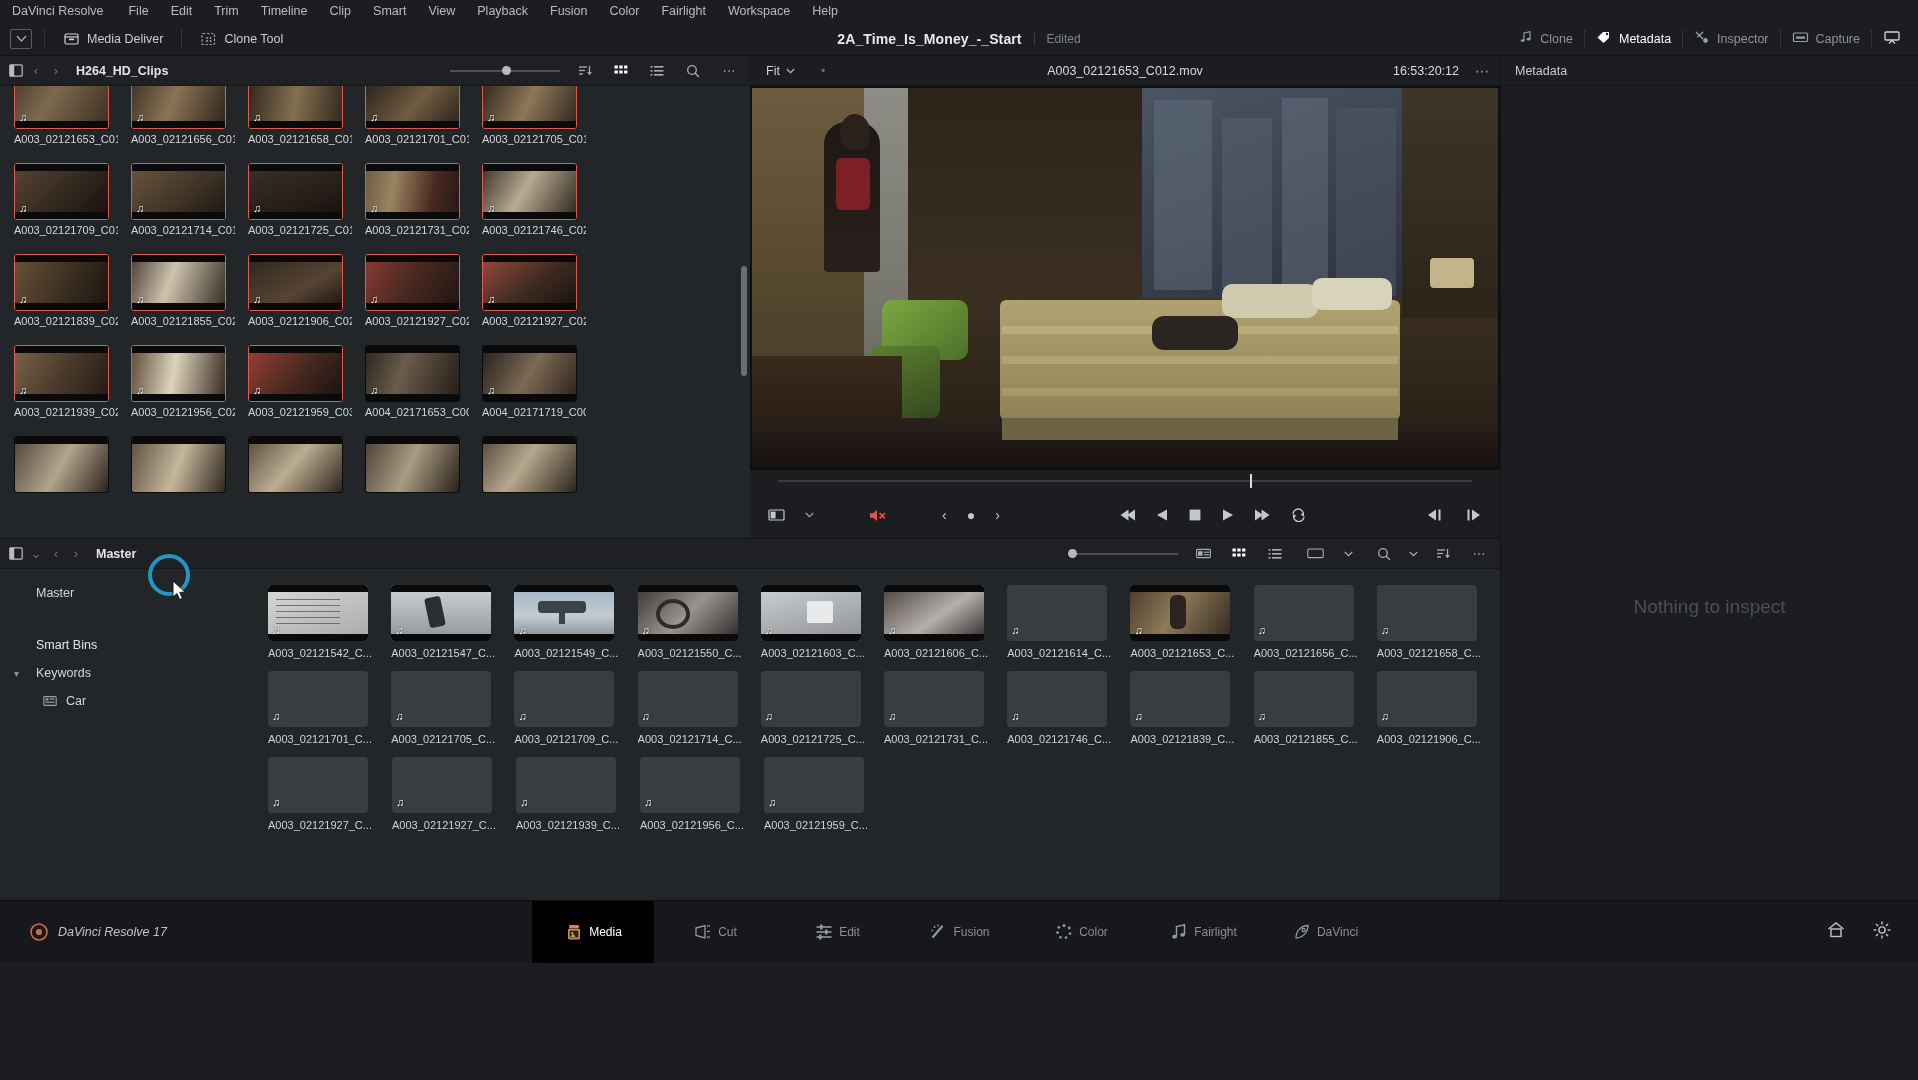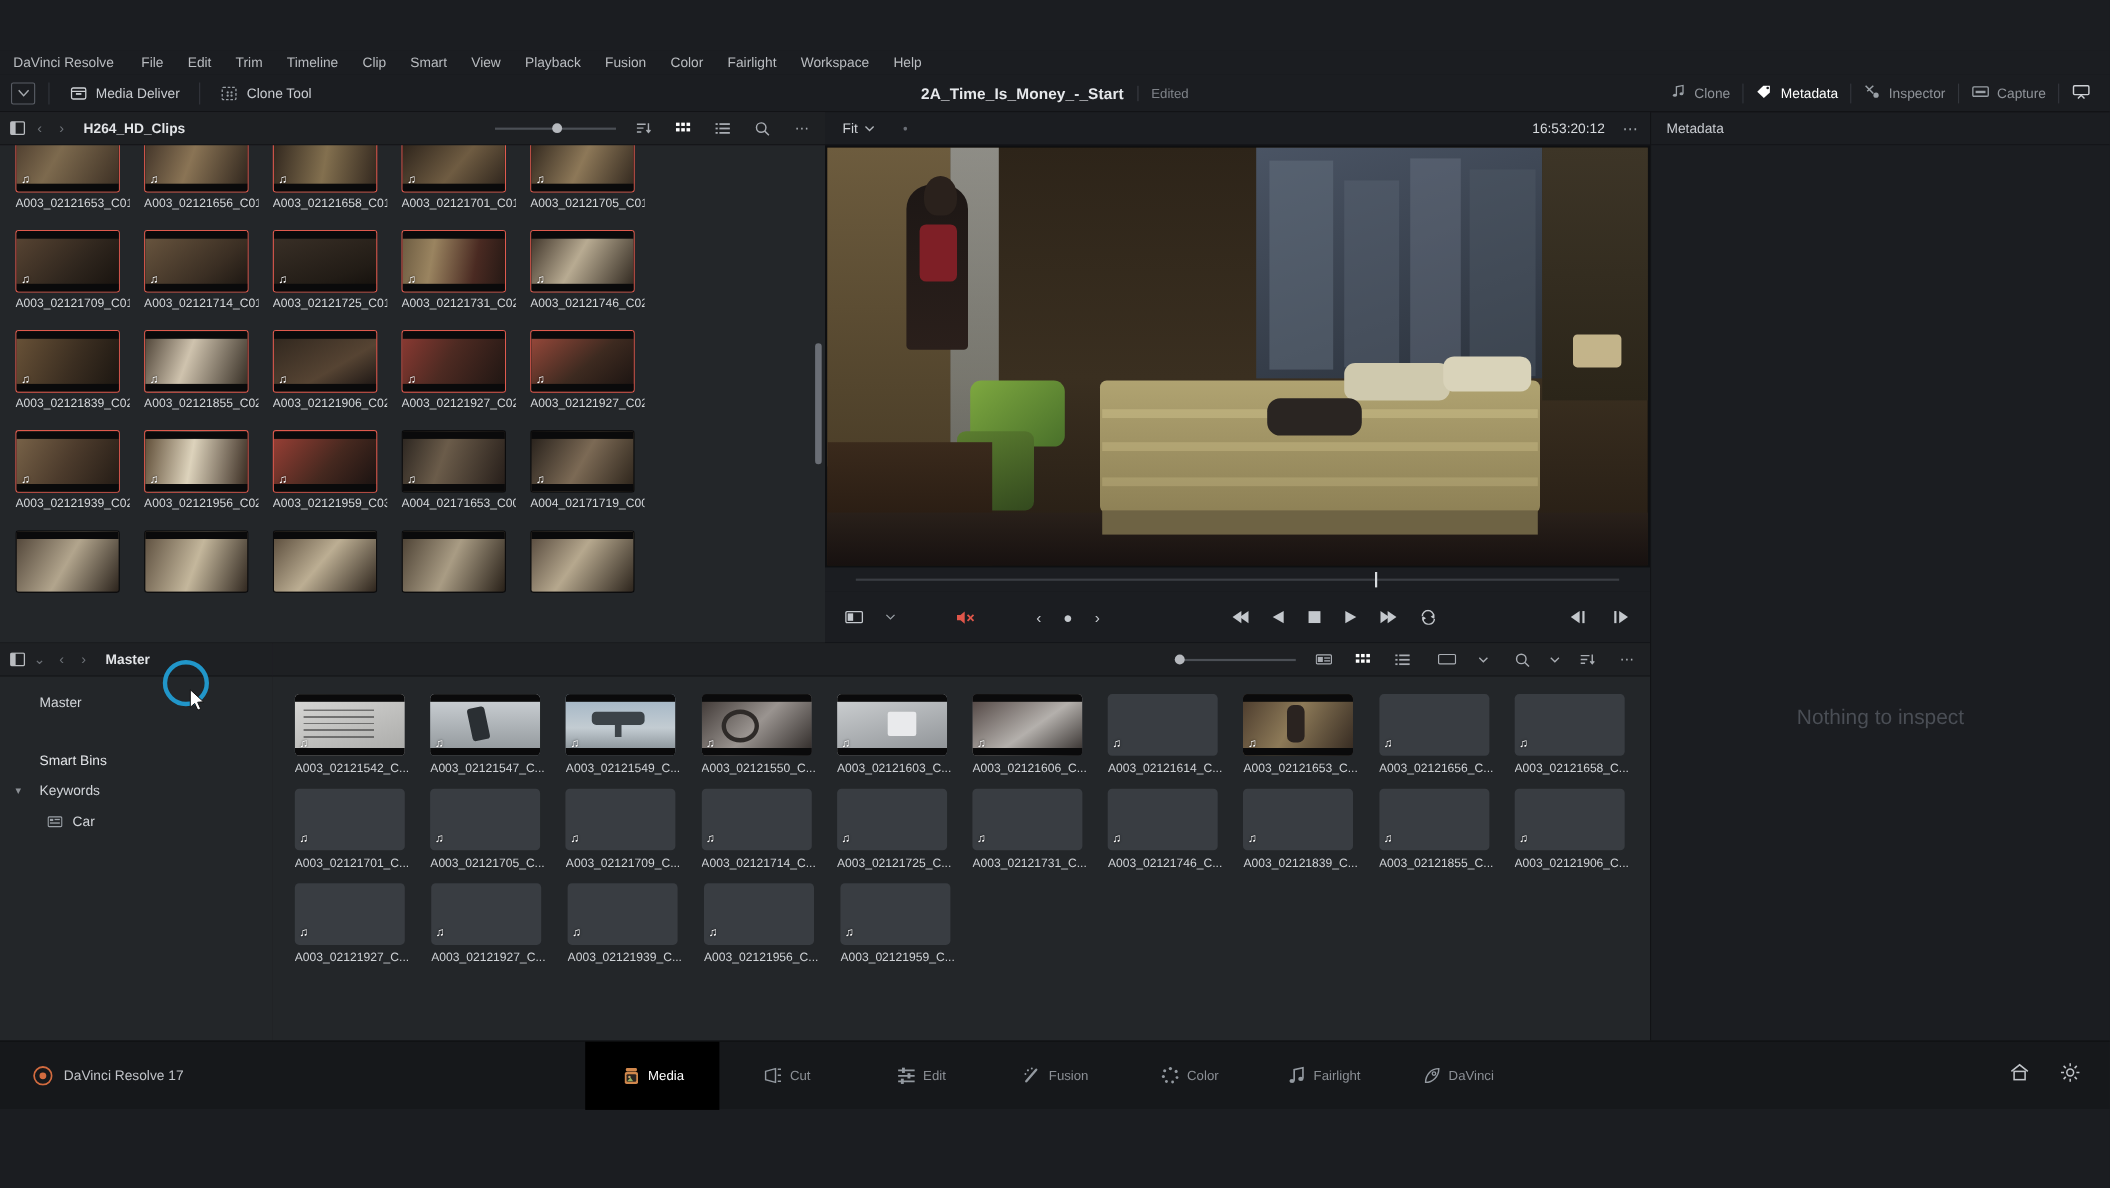--- a/index.html
+++ b/index.html
@@ -4,21 +4,21 @@
 <style>
   * { box-sizing: border-box; margin: 0; padding: 0; }
   html, body {
     width: 1918px; height: 1080px;
     background: #1b1d21;
     font-family: "Liberation Sans", sans-serif;
     color: #c8c8c8;
     overflow: hidden;
     -webkit-font-smoothing: antialiased;
   }
-  .app { position: relative; width: 1918px; height: 962px; display: flex; flex-direction: column; margin-top: 46px; }
+  .app { position: relative; width: 1918px; height: 962px; display: flex; flex-direction: column; }
 
   
   .menubar {
     height: 22px; background: #1b1d21; display: flex; align-items: center;
     padding-left: 8px; gap: 0px; flex: 0 0 22px;
   }
   .menubar .mi { font-size: 12.5px; color: #b9bcc0; padding: 0 11px; line-height: 22px; white-space: nowrap; }
   .menubar .mi.brand { color: #b9bcc0; padding-left: 4px; padding-right: 14px;}
 
   
@@ -142,21 +142,21 @@
   .pcap { font-size: 11px; color: #cfd2d6; margin-top: 6px; width: 112px; white-space: nowrap; overflow: hidden; }
 
   
   .rightcol { width: 418px; background: #1b1d21; display: flex; flex-direction: column; border-left: 1px solid #121316; }
   .insp-head { height: 30px; display: flex; align-items: center; padding-left: 14px; font-size: 12.5px; color: #c9ccd1; border-bottom: 1px solid #151619; flex: 0 0 30px;}
   .insp-body { flex: 1; display: flex; align-items: flex-start; justify-content: center; padding-top: 510px; }
   .nothing { font-size: 19px; color: #4a4e55; }
 
   
   .bottom { height: 62px; background: #16181b; display: flex; align-items: center; position: relative; flex: 0 0 62px; border-top: 1px solid #0f1012;}
-  .bl { display: flex; align-items: center; gap: 10px; padding-left: 30px; }
+  .bl { display: flex; align-items: center; gap: 10px; padding-left: 30px; font-style: italic; }
   .bl .label { font-size: 12.5px; color: #c0c3c8; }
   .pages { position: absolute; left: 0; right: 0; display: flex; justify-content: center; gap: 0; }
   .page {
     width: 122px; height: 62px; display: flex; flex-direction: row; align-items: center; justify-content: center; gap: 5px;
     color: #8b8f95; font-size: 12px;
   }
   .page.active { background: #000000; color: #ffffff; }
   .page .pic { height: 20px; display: flex; align-items: center; justify-content: center; }
   .br { margin-left: auto; display: flex; align-items: center; gap: 26px; padding-right: 26px; }
 
@@ -575,20 +575,21 @@
           <div class="viewer-head">
             <div class="vh-left">
               <div class="fitbox">
                 <span>Fit</span>
                 <svg width="9" height="6" viewBox="0 0 9 6">
                     <polyline points="0.8,1 4.5,4.6 8.2,1" fill="none" stroke="#b4b8bd" stroke-width="1.2"></polyline>
                   </svg>
               </div>
               <span class="vh-dot">•</span>
             </div>
+            <div class="vh-title">A003_02121653_C012.mov</div>
             <div class="vh-right">
               <span class="vh-tc">16:53:20:12</span>
               <span class="vh-dots">⋯</span>
             </div>
           </div>
 
           <div class="vstage">
             <div class="vframe">
 
               <div style="position:absolute;inset:0;background:linear-gradient(180deg,#2d2419 0%,#3a2f20 55%,#241b13 100%);"></div>

